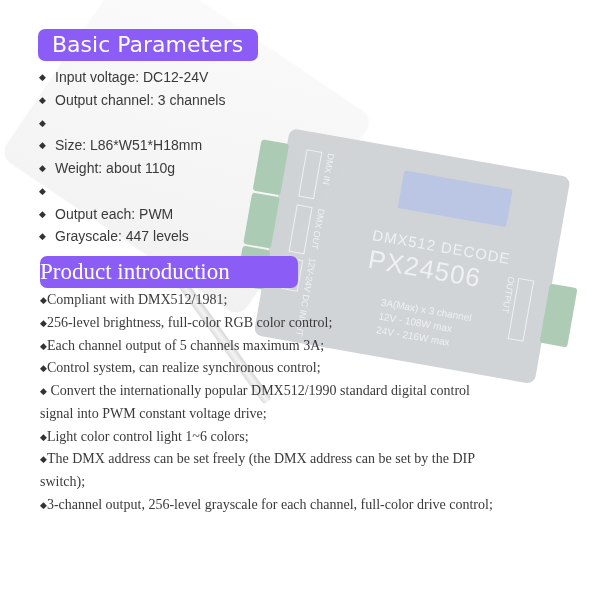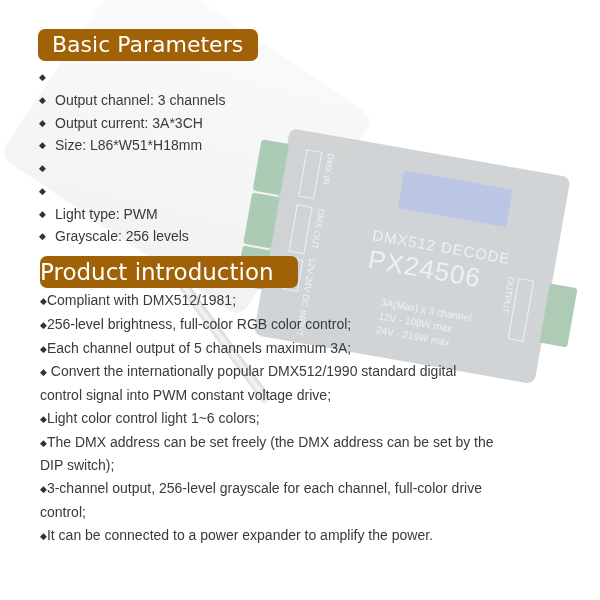--- a/index.html
+++ b/index.html
@@ -53,37 +53,37 @@
     .device .pins.p1 { left: 20px; top: 18px; height: 46px; }
     .device .pins.p2 { left: 20px; top: 74px; height: 46px; }
     .device .pins.p3 { left: 20px; top: 128px; height: 30px; }
     .device .pins.p4 { right: 18px; top: 108px; height: 60px; }
     .device .vtxt { position: absolute; font-size: 9px; writing-mode: vertical-rl; color: #eef0f1; }
 
     
     .content { position: absolute; left: 0; top: 0; width: 600px; height: 600px; }
     .heading {
       position: absolute; left: 38px; height: 32px;
-      background: #a16207; color: #ffffff; border-radius: 7px;
+      background: #8b5cf6; color: #ffffff; border-radius: 7px;
       font-family: "DejaVu Sans", sans-serif; font-size: 22px; line-height: 32px;
       padding: 0 14px; box-sizing: border-box; white-space: nowrap;
     }
     .heading.basic { top: 29px; width: 220px; }
     .heading.intro { top: 256px; width: 258px; font-size: 23px; }
 
     .params { position: absolute; left: 0; top: 66px; margin: 0; padding: 0; list-style: none; }
     .params li {
       position: relative; height: 22.75px; line-height: 22.75px;
       font-size: 14px; white-space: nowrap; padding-left: 55px;
     }
     .params li .bullet {
       position: absolute; left: 39px; top: 0; font-size: 9px; color: #333;
     }
 
-    .intro { position: absolute; left: 40px; top: 289px; width: 460px; margin: 0; padding: 0; list-style: none; }
+    .intro { position: absolute; left: 40px; top: 289px; width: 460px; margin: 0; padding: 0; list-style: none; font-family: Liberation Serif, serif; }
     .intro li {
       font-size: 14px; line-height: 22.75px; color: #3a3a3a;
     }
     .intro li .bullet { font-size: 9px; vertical-align: 1px; color: #333; }
   </style>
 </head>
 <body>
 
 <div class="bg-layer">
   <div class="bg-box"></div>
@@ -107,35 +107,35 @@
     <span class="lbl spec a">3A(Max) x 3 channel</span>
     <span class="lbl spec b">12V - 108W max</span>
     <span class="lbl spec c">24V - 216W max</span>
   </div>
 </div>
 
 <div class="content">
   <div class="heading basic">Basic Parameters</div>
 
   <ul class="params">
+    <li><span class="bullet">◆</span><span>Input voltage: DC12-24V</span></li>
+    <li><span class="bullet">◆</span><span>Output channel: 3 channels</span></li>
     <li><span class="bullet">◆</span></li>
-    <li><span class="bullet">◆</span><span>Output channel: 3 channels</span></li>
-    <li><span class="bullet">◆</span><span>Output current: 3A*3CH</span></li>
     <li><span class="bullet">◆</span><span>Size: L86*W51*H18mm</span></li>
+    <li><span class="bullet">◆</span><span>Weight: about 110g</span></li>
     <li><span class="bullet">◆</span></li>
-    <li><span class="bullet">◆</span></li>
-    <li><span class="bullet">◆</span><span>Light type: PWM</span></li>
-    <li><span class="bullet">◆</span><span>Grayscale: 256 levels</span></li>
+    <li><span class="bullet">◆</span><span>Output each: PWM</span></li>
+    <li><span class="bullet">◆</span><span>Grayscale: 447 levels</span></li>
   </ul>
 
   <div class="heading intro">Product introduction</div>
 
   <ul class="intro">
     <li><span class="bullet">◆</span><span>Compliant with DMX512/1981;</span></li>
     <li><span class="bullet">◆</span><span>256-level brightness, full-color RGB color control;</span></li>
     <li><span class="bullet">◆</span><span>Each channel output of 5 channels maximum 3A;</span></li>
+    <li><span class="bullet">◆</span><span>Control system, can realize synchronous control;</span></li>
     <li><span class="bullet">◆</span><span> Convert the internationally popular DMX512/1990 standard digital control signal into PWM constant voltage drive;</span></li>
     <li><span class="bullet">◆</span><span>Light color control light 1~6 colors;</span></li>
     <li><span class="bullet">◆</span><span>The DMX address can be set freely (the DMX address can be set by the DIP switch);</span></li>
     <li><span class="bullet">◆</span><span>3-channel output, 256-level grayscale for each channel, full-color drive control;</span></li>
-    <li><span class="bullet">◆</span><span>It can be connected to a power expander to amplify the power.</span></li>
   </ul>
 </div>
 
 </body></html>

